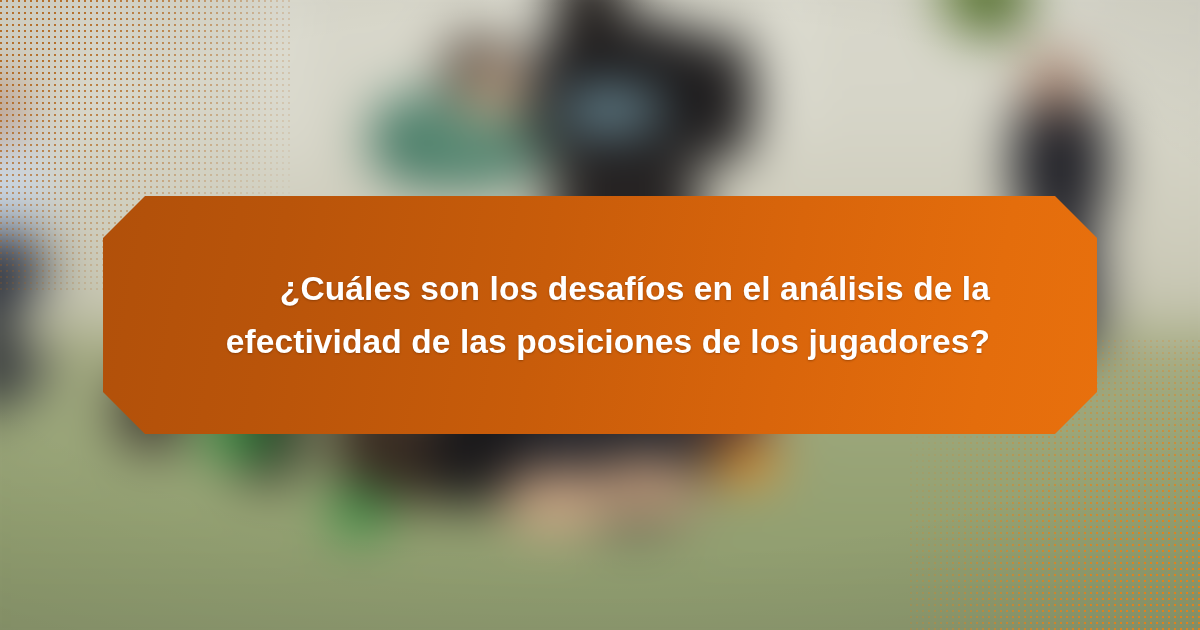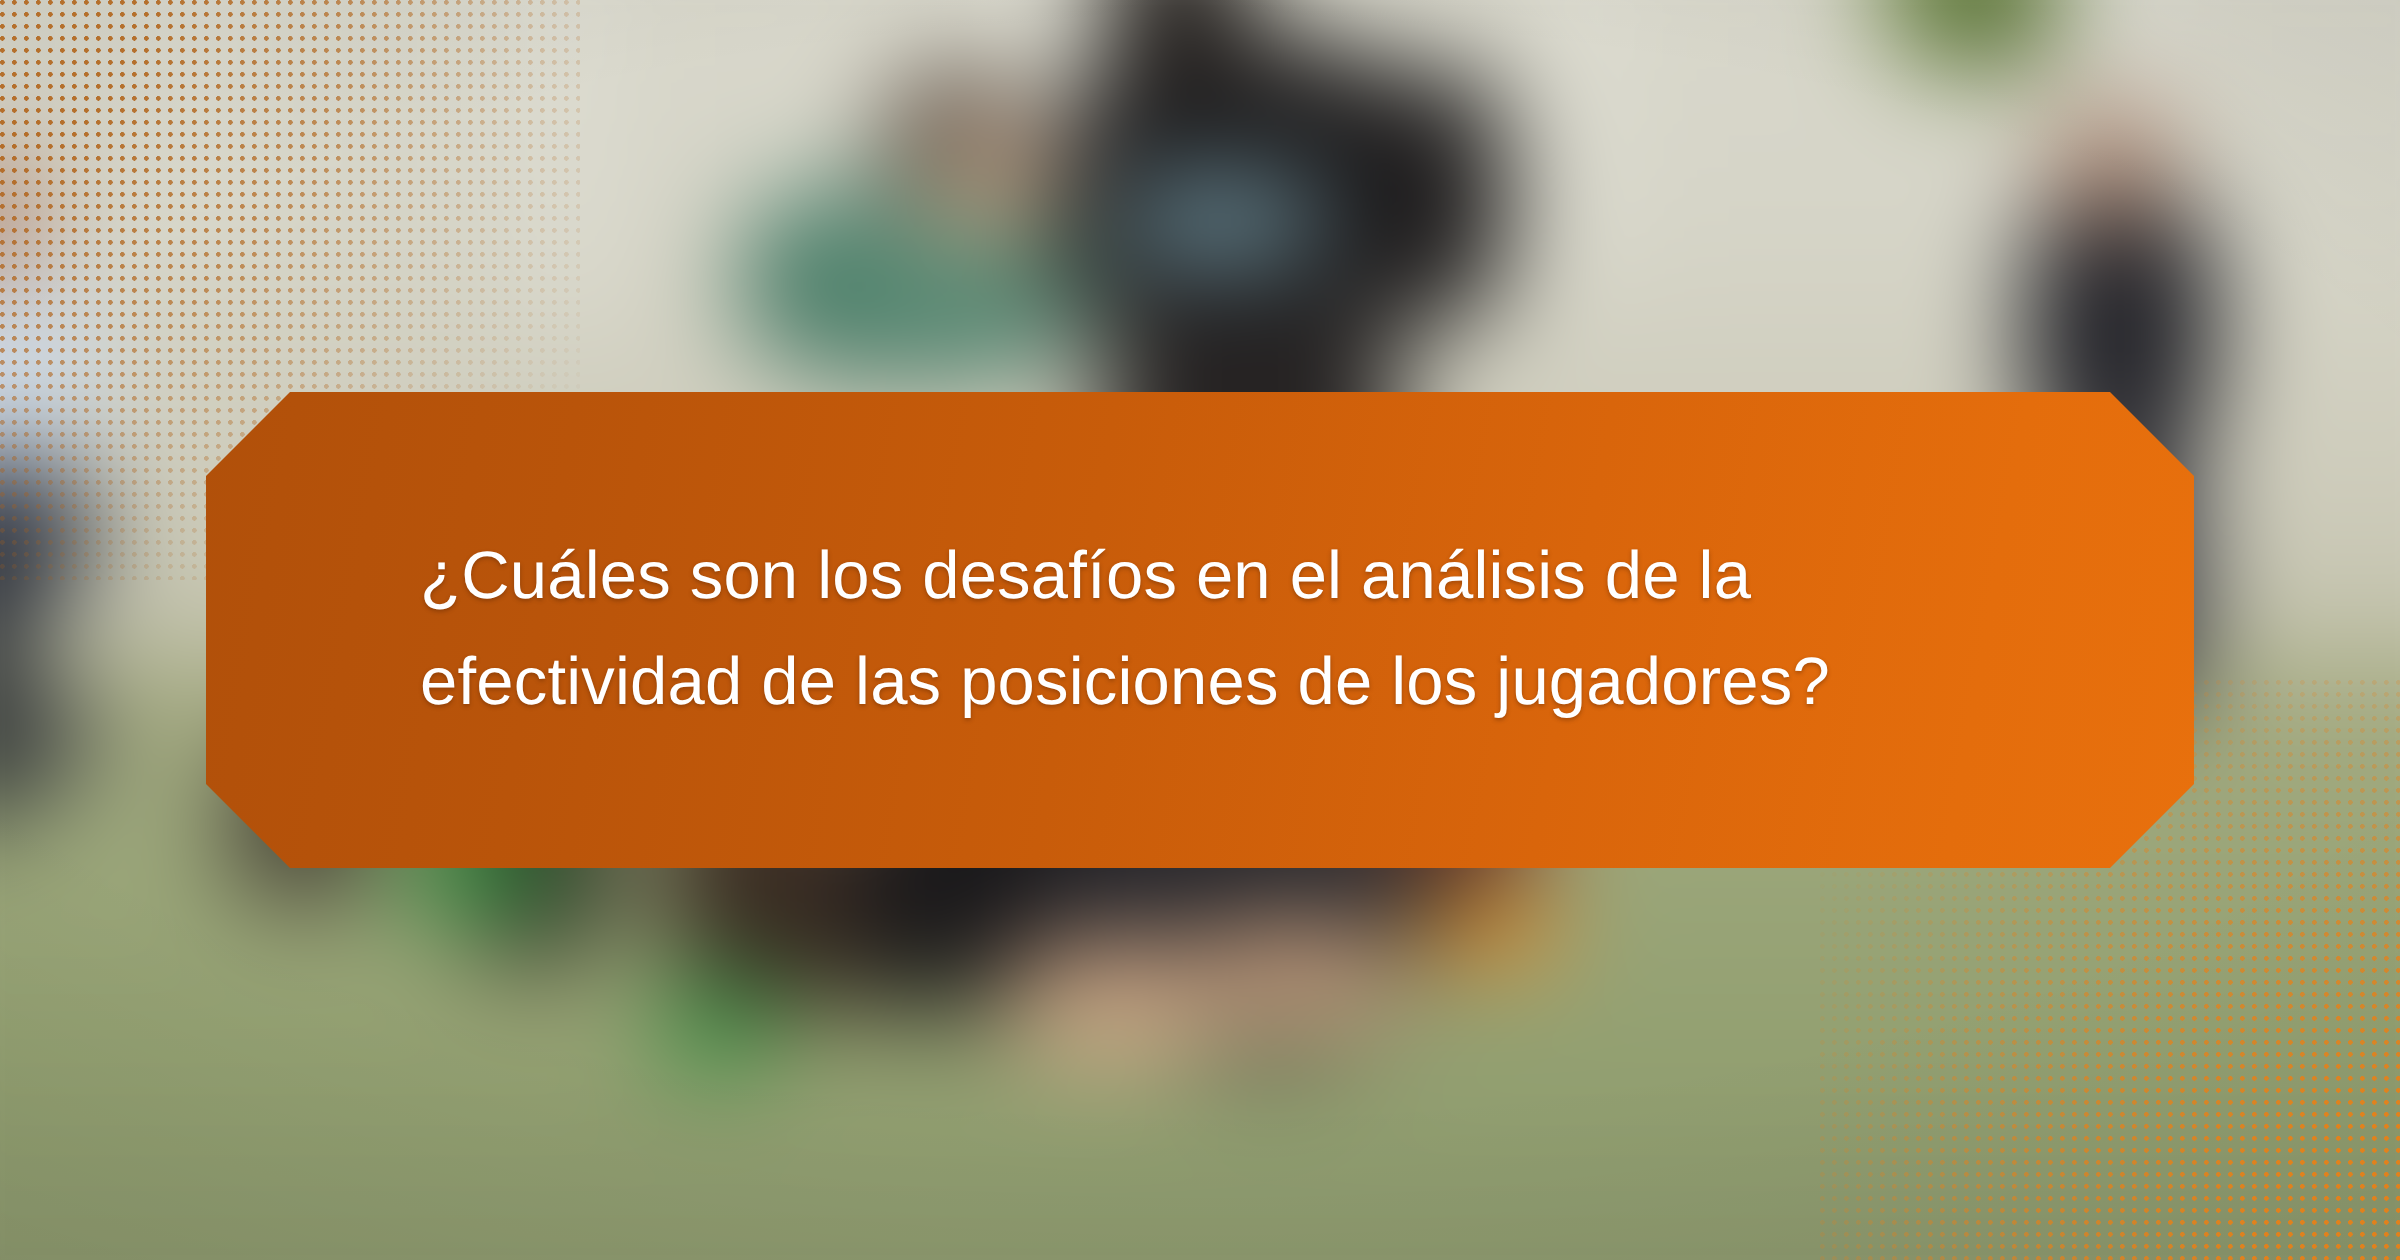--- a/index.html
+++ b/index.html
@@ -153,25 +153,25 @@
     clip-path: polygon(42px 0, calc(100% - 42px) 0, 100% 42px, 100% calc(100% - 42px), calc(100% - 42px) 100%, 42px 100%, 0 calc(100% - 42px), 0 42px);
     display: flex;
     align-items: center;
     justify-content: center;
   }
 
   .banner-title {
     margin: 0;
     padding: 0 60px;
     max-width: 780px;
-    text-align: left;
+    text-align: right;
     color: #ffffff;
     font-family: "Liberation Sans", sans-serif;
     font-size: 33.5px;
-    font-weight: 400;
+    font-weight: 700;
     line-height: 53px;
     letter-spacing: 0.1px;
     text-shadow: 0 1px 2px rgba(90,38,4,0.45);
   }
 </style>
 </head>
 <body>
 
 <div class="canvas">
 

